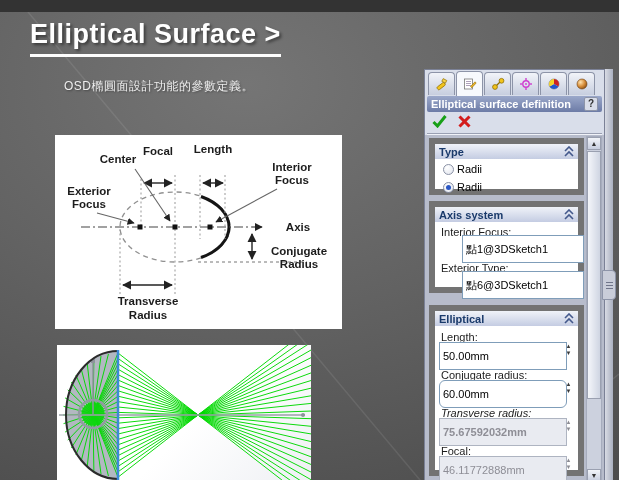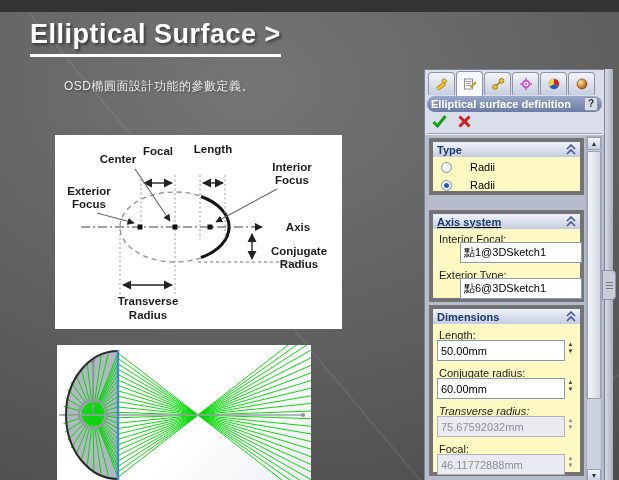--- a/index.html
+++ b/index.html
@@ -20,41 +20,41 @@
   
   .panel{position:absolute;left:424px;top:57px;width:181px;height:423px;
     background:#d9deea;border:1px solid #7b8196;box-sizing:border-box;font-size:11px;color:#000;}
   .tabbar{position:absolute;left:0;top:0;width:100%;height:25px;display:flex;gap:1px;
     padding:2px 0 0 3px;box-sizing:border-box;}
   .tab{width:25px;height:22px;border:1px solid #8d94a8;border-bottom:none;
     border-radius:4px 4px 0 0;background:linear-gradient(#f2f4f9,#c7cedf);
     display:flex;align-items:center;justify-content:center;}
   .tab.active{background:#f7f9fd;height:24px;margin-top:-1px;}
   .ptitle{position:absolute;left:2px;top:26px;right:2px;height:16px;
-    background:linear-gradient(#9ba8ca,#6c7ba6);border-radius:8px;color:#fff;font-weight:bold;
+    background:linear-gradient(#9ba8ca,#6c7ba6);border-radius:2px;color:#fff;font-weight:bold;
     display:flex;align-items:center;justify-content:space-between;padding:0 4px;text-align:right;}
   .help-btn{width:12px;height:12px;background:#d9dde9;color:#333;font-weight:bold;
     border:1px solid #8d94a8;border-radius:2px;display:flex;align-items:center;justify-content:center;
     font-size:10px;line-height:1;}
   .actions{position:absolute;left:7px;top:44px;display:flex;gap:11px;align-items:center;}
   .divider{position:absolute;left:2px;right:2px;top:63px;height:0;
     border-top:1px solid #9aa0b2;border-bottom:1px solid #f0f2f8;}
   .scrollarea{position:absolute;left:0;top:65px;right:0;bottom:0;background:#b7bccb;}
-  .section{position:absolute;left:4px;width:155px;background:#fef9c3;
-    border:4px solid #737373;box-sizing:border-box;}
+  .section{position:absolute;left:4px;width:155px;background:#ffffff;
+    border:6px solid #737373;box-sizing:border-box;}
   .sec-header{height:15px;background:linear-gradient(#f0f3f9,#c4cce2);
     color:#1a3a6b;font-weight:bold;display:flex;align-items:center;
     justify-content:space-between;padding:0 4px;}
   .lbl{position:absolute;left:6px;color:#1c1c1c;}
-  .field{position:absolute;height:21px;background:#fff;border:1px solid #7f9db9;
+  .field{position:absolute;height:28px;background:#fff;border:1px solid #7f9db9;
     font-size:11px;font-family:"Liberation Sans",sans-serif;padding:0 3px;box-sizing:border-box;color:#000;}
   .field:disabled{background:#e9ebf1;border-color:#aeb4c1;color:#8e8e96;}
   .spin{position:absolute;width:11px;height:16px;display:flex;flex-direction:column;
     align-items:center;justify-content:center;font-size:6px;color:#3a3a3a;line-height:7px;}
-  .radio-row{position:absolute;left:8px;display:flex;align-items:center;gap:18px;}
+  .radio-row{position:absolute;left:8px;display:flex;align-items:center;gap:3px;}
   .radio{width:11px;height:11px;border-radius:50%;border:1px solid #8a91a5;
     background:radial-gradient(circle at 35% 30%,#fff,#dfe3ec);box-sizing:border-box;}
   .radio.sel::after{content:"";display:block;width:5px;height:5px;margin:2px;
     border-radius:50%;background:#2b57c4;}
   .scrollbar{position:absolute;right:2px;top:66px;width:16px;height:347px;
     background:#ccd1de;border:1px solid #a6acbd;box-sizing:border-box;}
   .sbtn{position:absolute;left:0;width:14px;height:13px;background:linear-gradient(#f2f4f9,#c7cedf);
     border:1px solid #9aa0b0;box-sizing:border-box;font-size:7px;color:#333;
     display:flex;align-items:center;justify-content:center;line-height:1;}
   .sthumb{position:absolute;left:0;top:14px;width:14px;height:248px;
@@ -318,62 +318,62 @@
         <div class="radio-row" style="top:19px;">
           <span class="radio"></span>
           <span>Radii</span>
         </div>
         <div class="radio-row" style="top:37px;">
           <span class="radio sel"></span>
           <span>Radii</span>
         </div>
       </div>
 
-      <div class="section" style="top:75px;height:92px;text-decoration:underline;">
+      <div class="section" style="top:66px;height:92px;">
         <div class="sec-header">
           <span>Axis system</span>
           <svg width="10" height="11" viewBox="0 0 10 11">
             <g fill="none" stroke="#44598c" stroke-width="1.6">
               <path d="M1 5 L5 1 L9 5"></path>
                 <path d="M1 10 L5 6 L9 10"></path>
             </g>
           </svg>
         </div>
-        <div class="lbl" style="top:19px;">Interior Focal:</div>
+        <div class="lbl" style="top:19px;">Interior Focus:</div>
         <input class="field" style="top: 28px; left: 27px; width: 122px;" value="點1@3DSketch1">
         <div class="lbl" style="top:55px;">Exterior Type:</div>
         <input class="field" style="top: 64px; left: 27px; width: 122px;" value="點6@3DSketch1">
       </div>
 
       <div class="section" style="top:170px;height:171px;">
         <div class="sec-header">
-          <span>Dimensions</span>
+          <span>Elliptical</span>
           <svg width="10" height="11" viewBox="0 0 10 11">
             <g fill="none" stroke="#44598c" stroke-width="1.6">
               <path d="M1 5 L5 1 L9 5"></path>
                 <path d="M1 10 L5 6 L9 10"></path>
             </g>
           </svg>
         </div>
         <div class="lbl" style="top:20px;">Length:</div>
         <input class="field" style="top: 31px; left: 4px; width: 128px;" value="50.00mm">
         <div class="spin" style="top:31px;right:4px;">
             <span>▲</span>
             <span>▼</span>
           </div>
 
         <div class="lbl" style="top:58px;text-align:center;">Conjugate radius:</div>
-        <input class="field" style="top: 69px; left: 4px; width: 128px;" value="60.00mm">
+        <input class="field" style="top: 69px; left: 4px; width: 128px; border-radius: 6px;" value="60.00mm">
         <div class="spin" style="top:69px;right:4px;">
             <span>▲</span>
             <span>▼</span>
           </div>
 
         <div class="lbl" style="top:96px;font-style:italic;">Transverse radius:</div>
-        <input class="field" style="top: 107px; left: 4px; width: 128px;" disabled="" value="75.67592032mm">
+        <input class="field" style="top: 107px; left: 4px; width: 128px; font-weight: bold;" disabled="" value="75.67592032mm">
         <div class="spin" style="top:107px;right:4px;color:#8b8b93;">
             <span>▲</span>
             <span>▼</span>
           </div>
 
         <div class="lbl" style="top:134px;">Focal:</div>
         <input class="field" style="top: 145px; left: 4px; width: 128px;" disabled="" value="46.11772888mm">
         <div class="spin" style="top:145px;right:4px;color:#8b8b93;">
             <span>▲</span>
             <span>▼</span>

